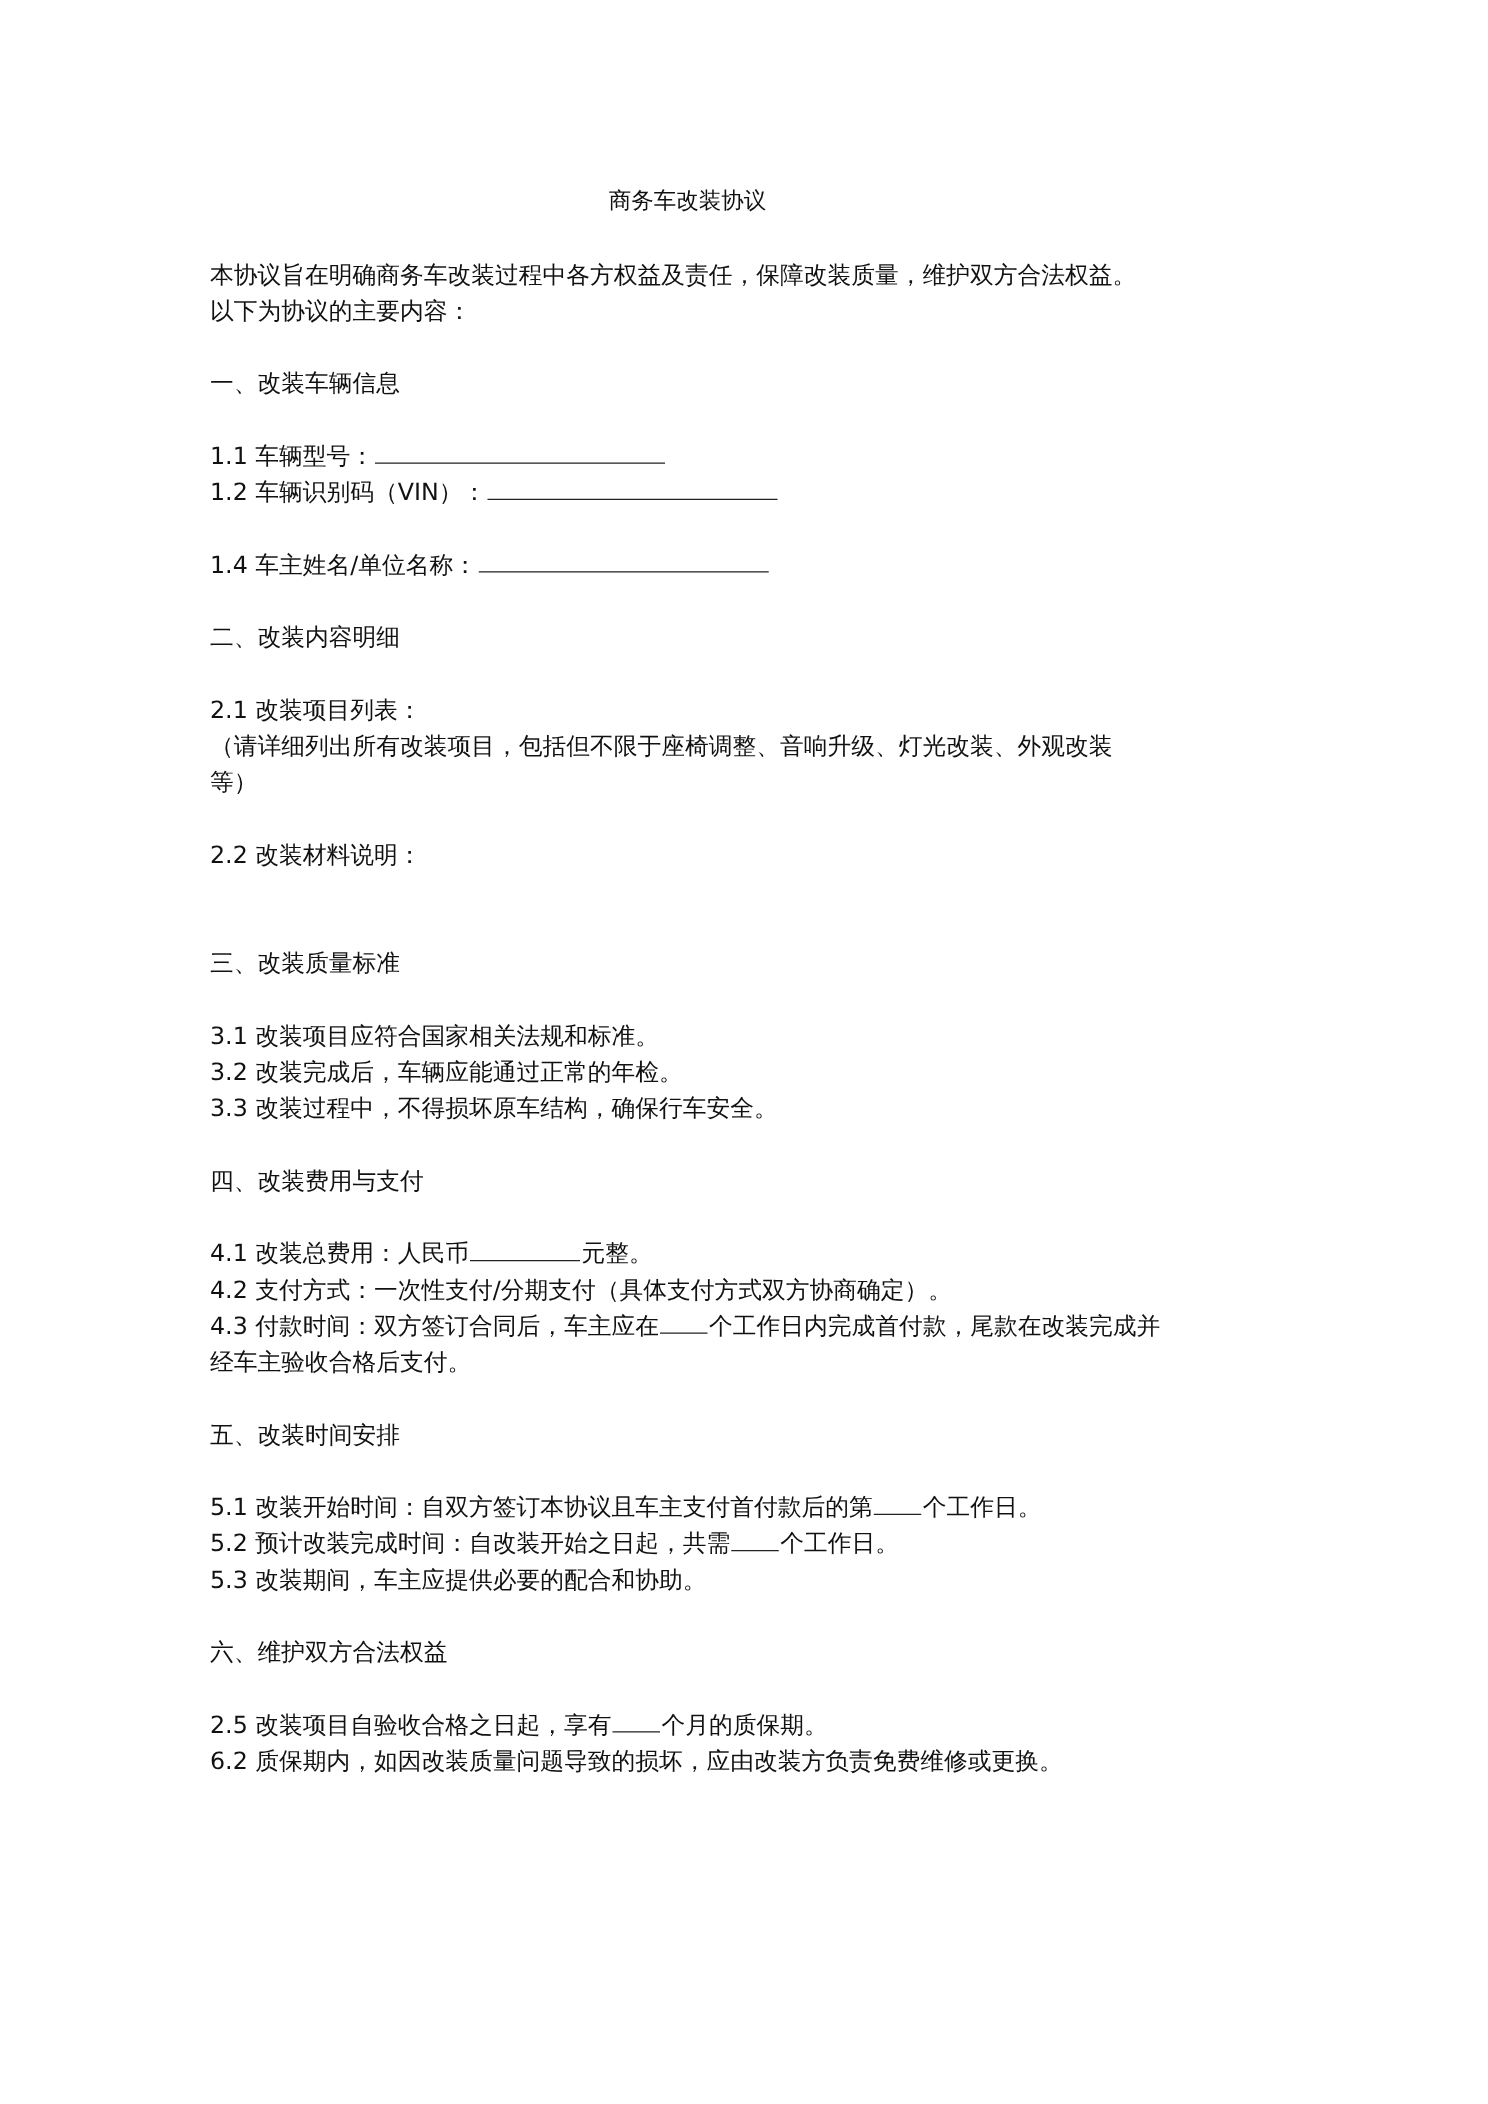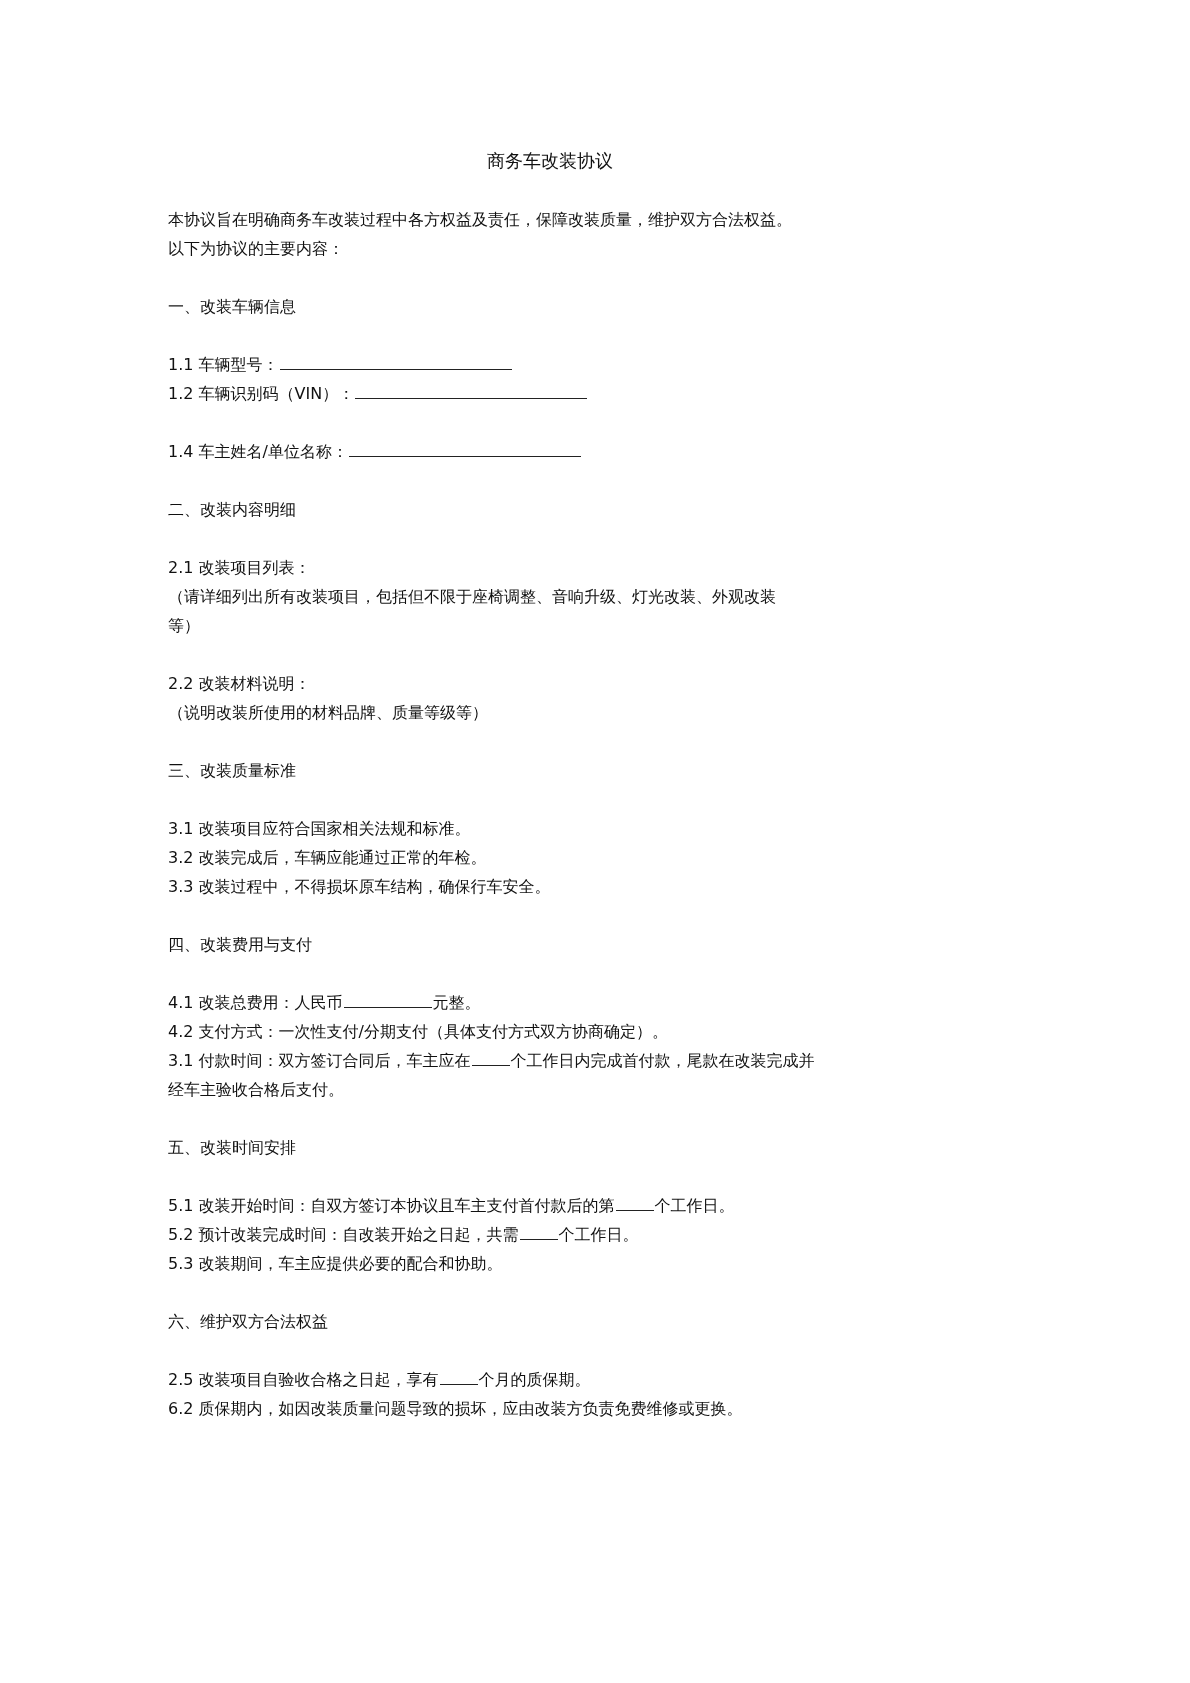--- a/index.html
+++ b/index.html
@@ -1,21 +1,21 @@
 <!DOCTYPE html>
 <html><head>
 <meta charset="utf-8">
 <style>
   html, body { margin: 0; padding: 0; background: #ffffff; }
   body { width: 1190px; height: 1683px; position: relative; overflow: hidden;
          font-family: "DejaVu Sans", "Liberation Sans", sans-serif; color: #111; }
   .page { position: absolute; left: 0; top: 0; width: 1190px; height: 1683px; }
   .title { position: absolute; left: 0; width: 1100px; top: 148px; text-align: center;
            font-size: 18px; line-height: 26px; }
-  .line { position: absolute; left: 168px; font-size: 16px; line-height: 28px; white-space: nowrap; }
+  .line { position: absolute; left: 168px; font-size: 19px; line-height: 28px; white-space: nowrap; }
   .blank { display: inline-block; border-bottom: 1.3px solid #222; height: 18px; vertical-align: baseline; margin: 0 1px; }
 </style>
 </head>
 <body>
 
 <div class="page">
   <div class="title">商务车改装协议</div>
 
   <div class="line" style="top:206px">本协议旨在明确商务车改装过程中各方权益及责任，保障改装质量，维护双方合法权益。</div>
   <div class="line" style="top:235px">以下为协议的主要内容：</div>
@@ -29,34 +29,33 @@
   </div>
   <div class="line" style="top:438px">
     <span>1.4 车主姓名/单位名称：</span><span class="blank" style="width:232px"></span>
   </div>
 
   <div class="line" style="top:496px">二、改装内容明细</div>
   <div class="line" style="top:554px">2.1 改装项目列表：</div>
   <div class="line" style="top:583px">（请详细列出所有改装项目，包括但不限于座椅调整、音响升级、灯光改装、外观改装</div>
   <div class="line" style="top:612px">等）</div>
   <div class="line" style="top:670px">2.2 改装材料说明：</div>
-  <div class="line" style="top:699px">（说明改装所使用的材料品牌、质量等级等）</div>
 
   <div class="line" style="top:757px">三、改装质量标准</div>
   <div class="line" style="top:815px">3.1 改装项目应符合国家相关法规和标准。</div>
   <div class="line" style="top:844px">3.2 改装完成后，车辆应能通过正常的年检。</div>
   <div class="line" style="top:873px">3.3 改装过程中，不得损坏原车结构，确保行车安全。</div>
 
   <div class="line" style="top:931px">四、改装费用与支付</div>
   <div class="line" style="top:989px">
     <span>4.1 改装总费用：人民币</span><span class="blank" style="width:88px"></span><span>元整。</span>
   </div>
   <div class="line" style="top:1018px">4.2 支付方式：一次性支付/分期支付（具体支付方式双方协商确定）。</div>
   <div class="line" style="top:1047px">
-    <span>3.1 付款时间：双方签订合同后，车主应在</span><span class="blank" style="width:38px"></span><span>个工作日内完成首付款，尾款在改装完成并</span>
+    <span>4.3 付款时间：双方签订合同后，车主应在</span><span class="blank" style="width:38px"></span><span>个工作日内完成首付款，尾款在改装完成并</span>
   </div>
   <div class="line" style="top:1076px">经车主验收合格后支付。</div>
 
   <div class="line" style="top:1134px">五、改装时间安排</div>
   <div class="line" style="top:1192px">
     <span>5.1 改装开始时间：自双方签订本协议且车主支付首付款后的第</span><span class="blank" style="width:38px"></span><span>个工作日。</span>
   </div>
   <div class="line" style="top:1221px">
     <span>5.2 预计改装完成时间：自改装开始之日起，共需</span><span class="blank" style="width:38px"></span><span>个工作日。</span>
   </div>

